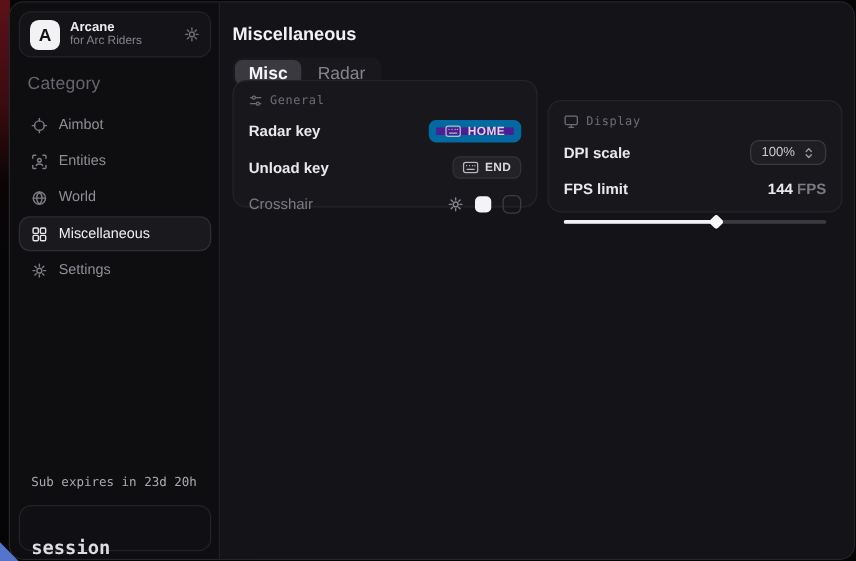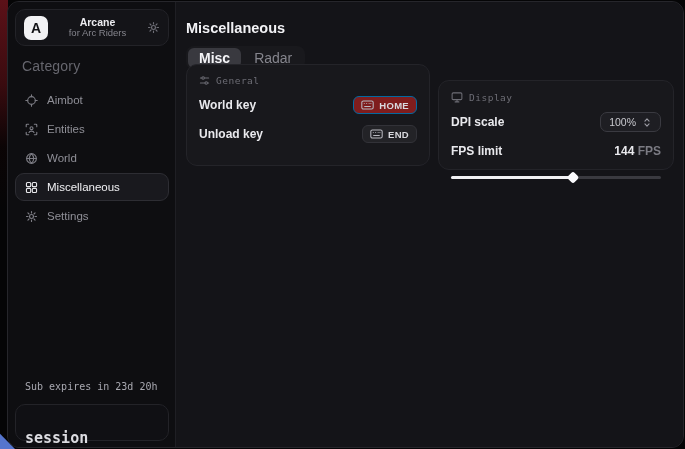--- a/index.html
+++ b/index.html
@@ -43,21 +43,21 @@
   .brand-card {
     position:absolute; left:7px; top:7px; width:154px; height:37px;
     background:#141418; border:1px solid #232328; border-radius:10px;
     display:flex; align-items:center; padding:0 8px; gap:8px;
   }
   .brand-logo {
     width:24px; height:24px; border-radius:7px; background:#f2f2f4;
     color:#131316; font-weight:bold; font-size:14px;
     display:flex; align-items:center; justify-content:center; flex:none;
   }
-  .brand-text { flex:1; min-width:0; line-height:1.15;text-align:center; }
+  .brand-text { flex:1; min-width:0; line-height:1.15; }
   .brand-title { font-size:10.5px; font-weight:bold; color:#ececf0; }
   .brand-sub { font-size:9.5px; color:#85858d; }
   .brand-gear { color:#6e6e76; display:flex; }
 
   .category-label {
     position:absolute; left:14px; top:56px;
     font-size:14px; color:#66666e; letter-spacing:.2px;
   }
   .nav { position:absolute; left:7px; top:72px; width:154px; display:flex; flex-direction:column; gap:1px;margin-top:12px; }
   .nav-item {
@@ -249,22 +249,22 @@
           <svg width="11" height="11" viewBox="0 0 16 16" fill="none" stroke="currentColor" stroke-width="1.5" stroke-linecap="round">
             <path d="M2 4.5h12M2 11.5h12"></path>
               <circle cx="6" cy="4.5" r="1.8" fill="#18181c"></circle>
               <circle cx="10.5" cy="11.5" r="1.8" fill="#18181c"></circle>
           </svg>
         </span>
         <span>General</span>
       </div>
 
       <div class="row">
-        <span class="row-label">World key</span>
-        <button class="keybind" style="border:1px solid #0369a1;background:#7f1d1d;">
+        <span class="row-label">Radar key</span>
+        <button class="keybind" style="border:6px solid #0369a1;background:#4c1d95;">
           <span class="kico">
             <svg width="13" height="10" viewBox="0 0 16 12" fill="none" stroke="currentColor" stroke-width="1.3" stroke-linecap="round">
               <rect x="1" y="1" width="14" height="10" rx="2"></rect>
                 <path d="M4 4.2h.01M7 4.2h.01M10 4.2h.01M12.2 4.2h.01M4.5 7.8h7"></path>
             </svg>
           </span>
           <span>HOME</span>
         </button>
       </div>
 
@@ -274,20 +274,33 @@
           <span class="kico">
             <svg width="13" height="10" viewBox="0 0 16 12" fill="none" stroke="currentColor" stroke-width="1.3" stroke-linecap="round">
               <rect x="1" y="1" width="14" height="10" rx="2"></rect>
                 <path d="M4 4.2h.01M7 4.2h.01M10 4.2h.01M12.2 4.2h.01M4.5 7.8h7"></path>
             </svg>
           </span>
           <span>END</span>
         </button>
       </div>
 
+      <div class="row">
+        <span class="row-label muted">Crosshair</span>
+        <span class="crosshair-controls">
+          <span class="mini-gear">
+            <svg width="13" height="13" viewBox="0 0 16 16" fill="none" stroke="currentColor" stroke-width="1.4" stroke-linecap="round">
+              <circle cx="8" cy="8" r="2.4"></circle>
+              <path d="M8 1.8v1.9M8 12.3v1.9M1.8 8h1.9M12.3 8h1.9M3.6 3.6l1.3 1.3M11.1 11.1l1.3 1.3M12.4 3.6l-1.3 1.3M4.9 11.1l-1.3 1.3"></path>
+            </svg>
+          </span>
+          <span class="swatch"></span>
+          <span class="checkbox"></span>
+        </span>
+      </div>
     </section>
 
     <section class="card card-display">
       <div class="card-header">
         <span class="hico">
           <svg width="12" height="12" viewBox="0 0 16 16" fill="none" stroke="currentColor" stroke-width="1.4" stroke-linecap="round" stroke-linejoin="round">
             <rect x="1.5" y="2.5" width="13" height="9" rx="1.5"></rect>
               <path d="M5.5 14.5h5M8 11.5v3"></path>
           </svg>
         </span>

